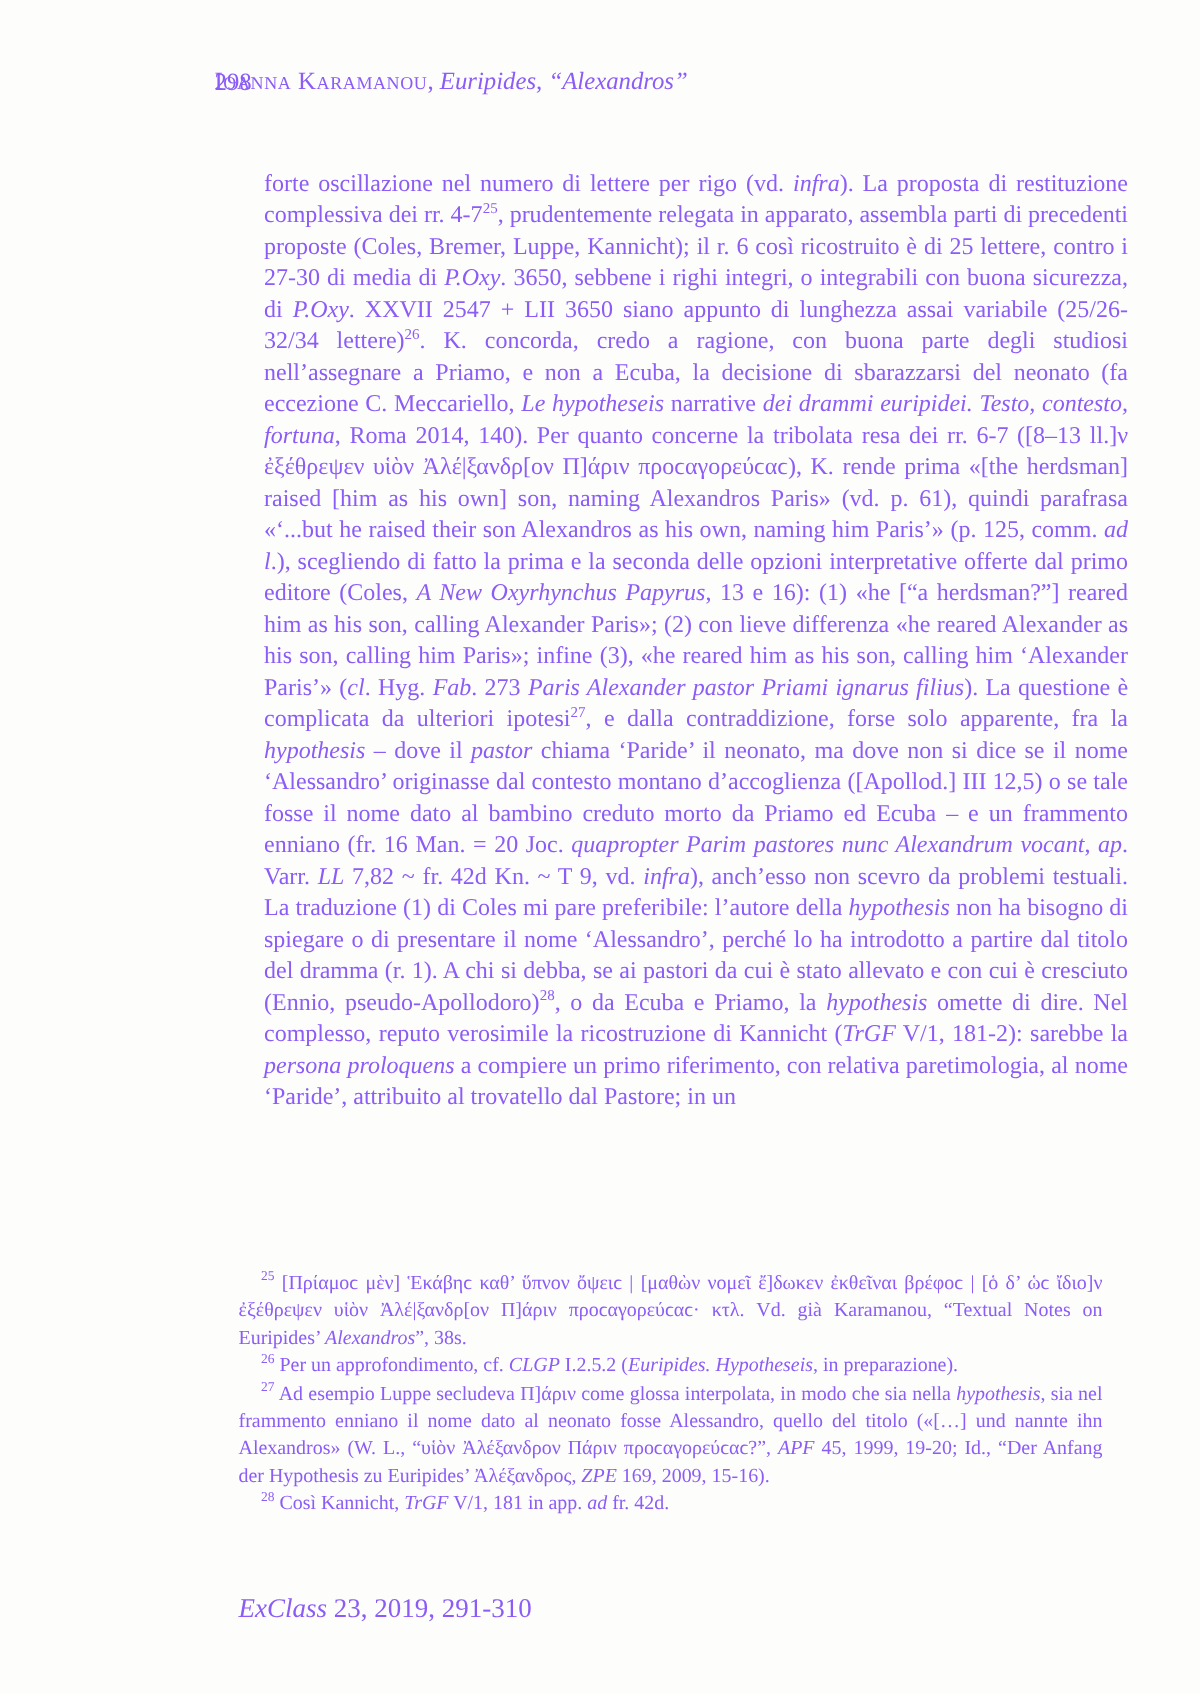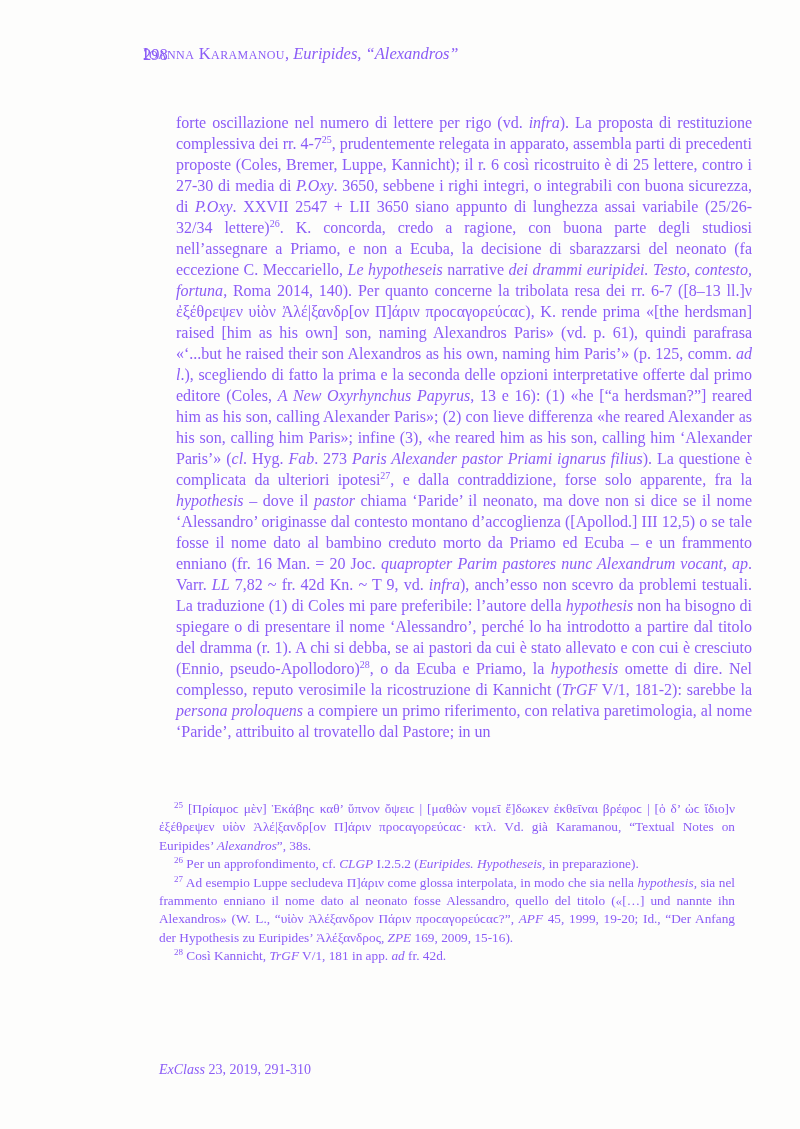--- a/index.html
+++ b/index.html
@@ -8,26 +8,26 @@
         font-family:"Liberation Serif","DejaVu Serif",serif;color:#8b5cf6;margin-left:46px;
         -webkit-font-smoothing:antialiased;}
   .running-head{position:absolute;top:44px;left:97px;right:100px;height:22px;font-size:16.5px;}
   .pagenum{position:absolute;left:0;top:1px;}
   .rh-title{position:absolute;left:0;right:0;top:0;text-align:left;}
   .smallcaps{font-variant:small-caps;letter-spacing:0.4px;}
   .italic,.it{font-style:italic;}
   .body-text{position:absolute;top:112px;left:130px;width:576px;
              font-size:16px;line-height:21px;text-align:justify;}
   sup{font-size:10px;line-height:0;vertical-align:super;}
-  .footnotes{position:absolute;top:800px;left:113px;width:576px;
+  .footnotes{position:absolute;top:846px;left:113px;width:576px;
              font-size:13.3px;line-height:18.4px;text-align:justify;}
   .footnote{margin:0;text-indent:15px;}
   .footnote sup{font-size:9px;}
   .page-footer{position:absolute;top:1062px;left:113px;width:590px;
-               display:flex;justify-content:space-between;font-size:14px;}
+               display:flex;justify-content:space-between;font-size:18px;}
 </style>
 </head>
 <body>
 
 <div class="page">
 
   <div class="running-head">
     <span class="pagenum">298</span>
     <div class="rh-title"><span class="smallcaps">Ioanna Karamanou</span><span>, </span><span class="italic">Euripides, “Alexandros”</span></div>
   </div>

